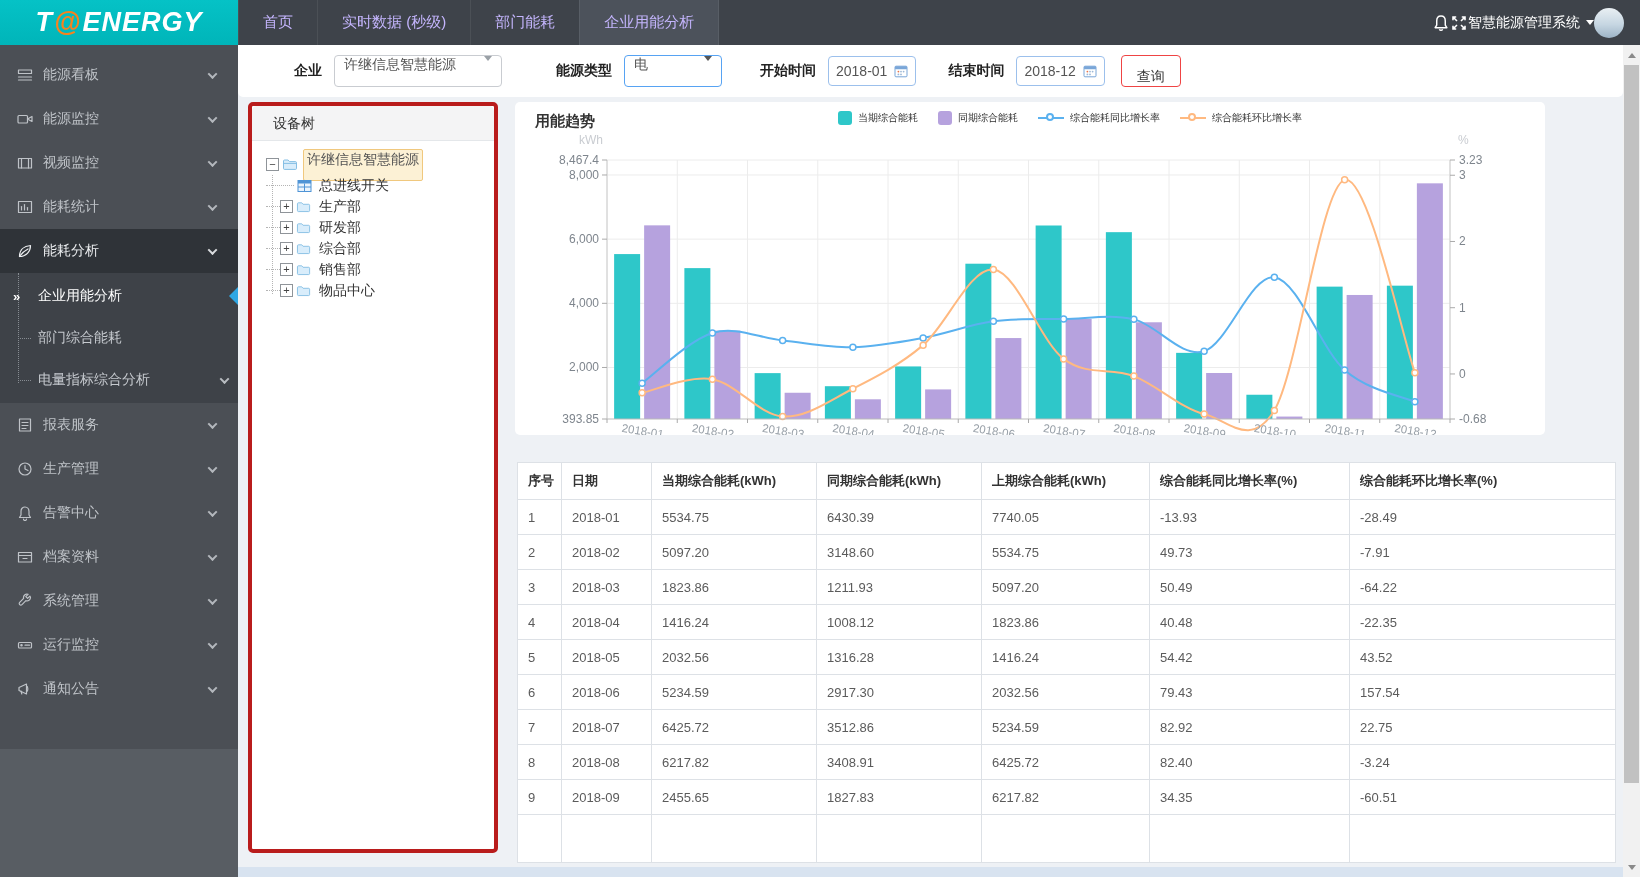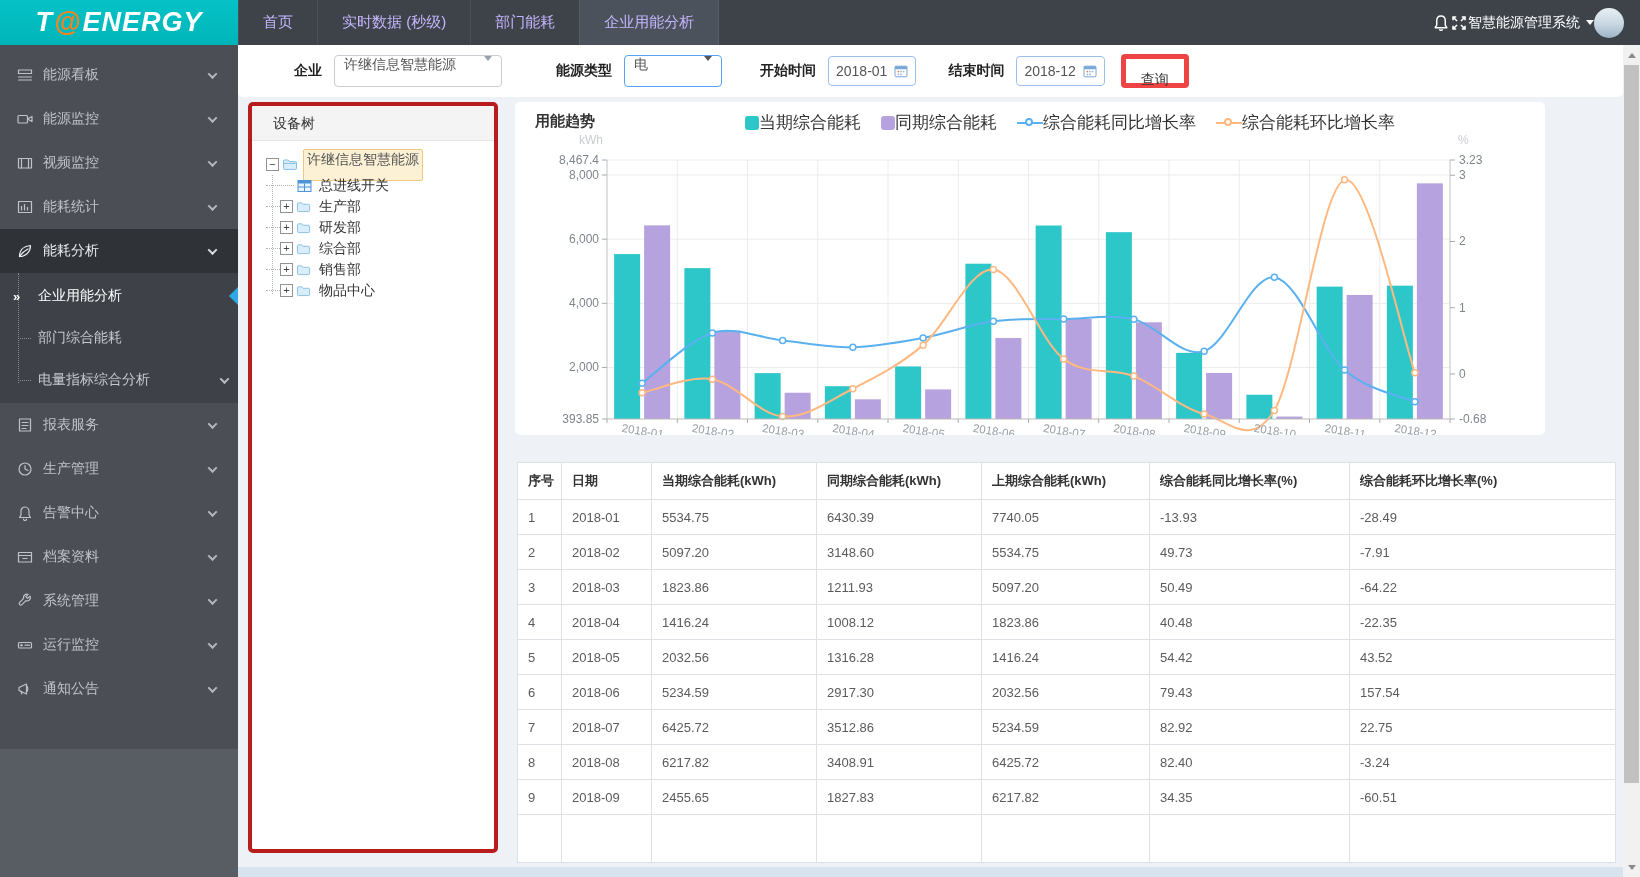--- a/index.html
+++ b/index.html
@@ -36,40 +36,40 @@
 .sub-item .chev{margin-right:10px}
 
 .filterbar{position:absolute;left:238px;top:45px;width:1385px;height:52px;background:#fff;display:flex;align-items:center;gap:12px;padding-left:46px;font-size:14px;color:#222;border-radius:0 0 5px 5px;z-index:2}
 .f-label{font-weight:bold;margin-left:10px;white-space:nowrap}
 .sel{height:32px;border:1px solid #c9ccd1;border-radius:4px;display:flex;align-items:flex-start;padding:0 9px;background:#fff;color:#555;cursor:pointer}
 .sel .val{flex:1}
 .sel .scaret{width:0;height:0;border-left:4px solid transparent;border-right:4px solid transparent;border-top:5px solid #9aa0a6;margin-left:8px}
 .sel.blue{border-color:#57a3f3}
 .sel.blue .scaret{border-top-color:#555}
 .datein{height:30px;border:1px solid #9cc0ec;border-radius:4px;display:flex;align-items:center;padding:0 7px;background:#fff;color:#555;gap:7px;cursor:text}
-.btn{height:32px;padding:12px 15px;border:5px solid #ef4444;border-radius:4px;background:#fff;font-size:14px;color:#333;cursor:pointer;font-family:inherit}
+.btn{height:32px;padding:12px 15px;border:1px solid #ef4444;border-radius:4px;background:#fff;font-size:14px;color:#333;cursor:pointer;font-family:inherit}
 
 .tree-panel{position:absolute;left:248px;top:102px;width:250px;height:751px;background:#fff;border:4px solid #b91c1c;border-radius:5px}
 .tree-head{height:35px;line-height:34px;padding-left:21px;background:#f4f4f5;border-bottom:1px solid #e4e7ea;font-size:14px;color:#333;border-radius:5px 5px 0 0}
 .tree-body{padding:13px 6px 0 0;position:relative;font-size:14px;color:#333}
 .tree-body::before{content:'';position:absolute;left:20px;top:34px;height:119px;border-left:1px dotted #b4b4b4}
 .troot,.tnode{display:flex;align-items:center;height:21px;white-space:nowrap}
 .troot{padding-left:14px}
 .tnode{padding-left:14px;cursor:pointer}
 .toggle{width:13px;height:13px;border:1px solid #8f9499;background:#fff;color:#444;font-size:11px;line-height:11px;text-align:center;display:inline-block;flex:none;cursor:pointer}
 .tstub{width:14px;border-top:1px dotted #b4b4b4;flex:none}
 .tnode.leaf .tstub{width:28px}
 .ticn{display:flex;align-items:center;margin:0 4px 0 3px;flex:none}
 .tlbl{padding:1px 3px}
 .tlbl.sel{background:#fcf1d5;border:1px solid #f0c87e;border-radius:2px}
 
 .chart-panel{position:absolute;left:515px;top:102px;width:1030px;height:333px;background:#fff;border-radius:5px}
 .chart-title{position:absolute;left:20px;top:10px;font-size:15px;font-weight:bold;color:#333;z-index:2}
 .legend{position:absolute;top:9px;left:120px;right:40px;display:flex;justify-content:center;gap:20px;z-index:2}
-.lg-item{display:flex;align-items:center;font-size:17px;color:#333;cursor:pointer}
+.lg-item{display:flex;align-items:center;gap:6px;font-size:10px;color:#333;cursor:pointer}
 .lg-item .sw{width:14px;height:14px;border-radius:3px;display:inline-block}
 .lm{position:relative;width:26px;height:12px;display:inline-block}
 .lml{position:absolute;left:0;right:0;top:5px;height:2px}
 .lmc{position:absolute;left:8px;top:1px;width:8px;height:8px;border:2px solid;border-radius:50%;background:#fff}
 #chartSvg{position:absolute;left:0;top:0}
 
 .data-table{position:absolute;left:517px;top:462px;width:1098px;border-collapse:collapse;background:#fff;table-layout:fixed;font-size:13px;color:#5b5b5b}
 .data-table th,.data-table td{border:1px solid #dde1e6;height:35px;padding:0 10px;text-align:left;overflow:hidden;white-space:nowrap}
 .data-table th{font-weight:bold;color:#333;height:37px}
 

